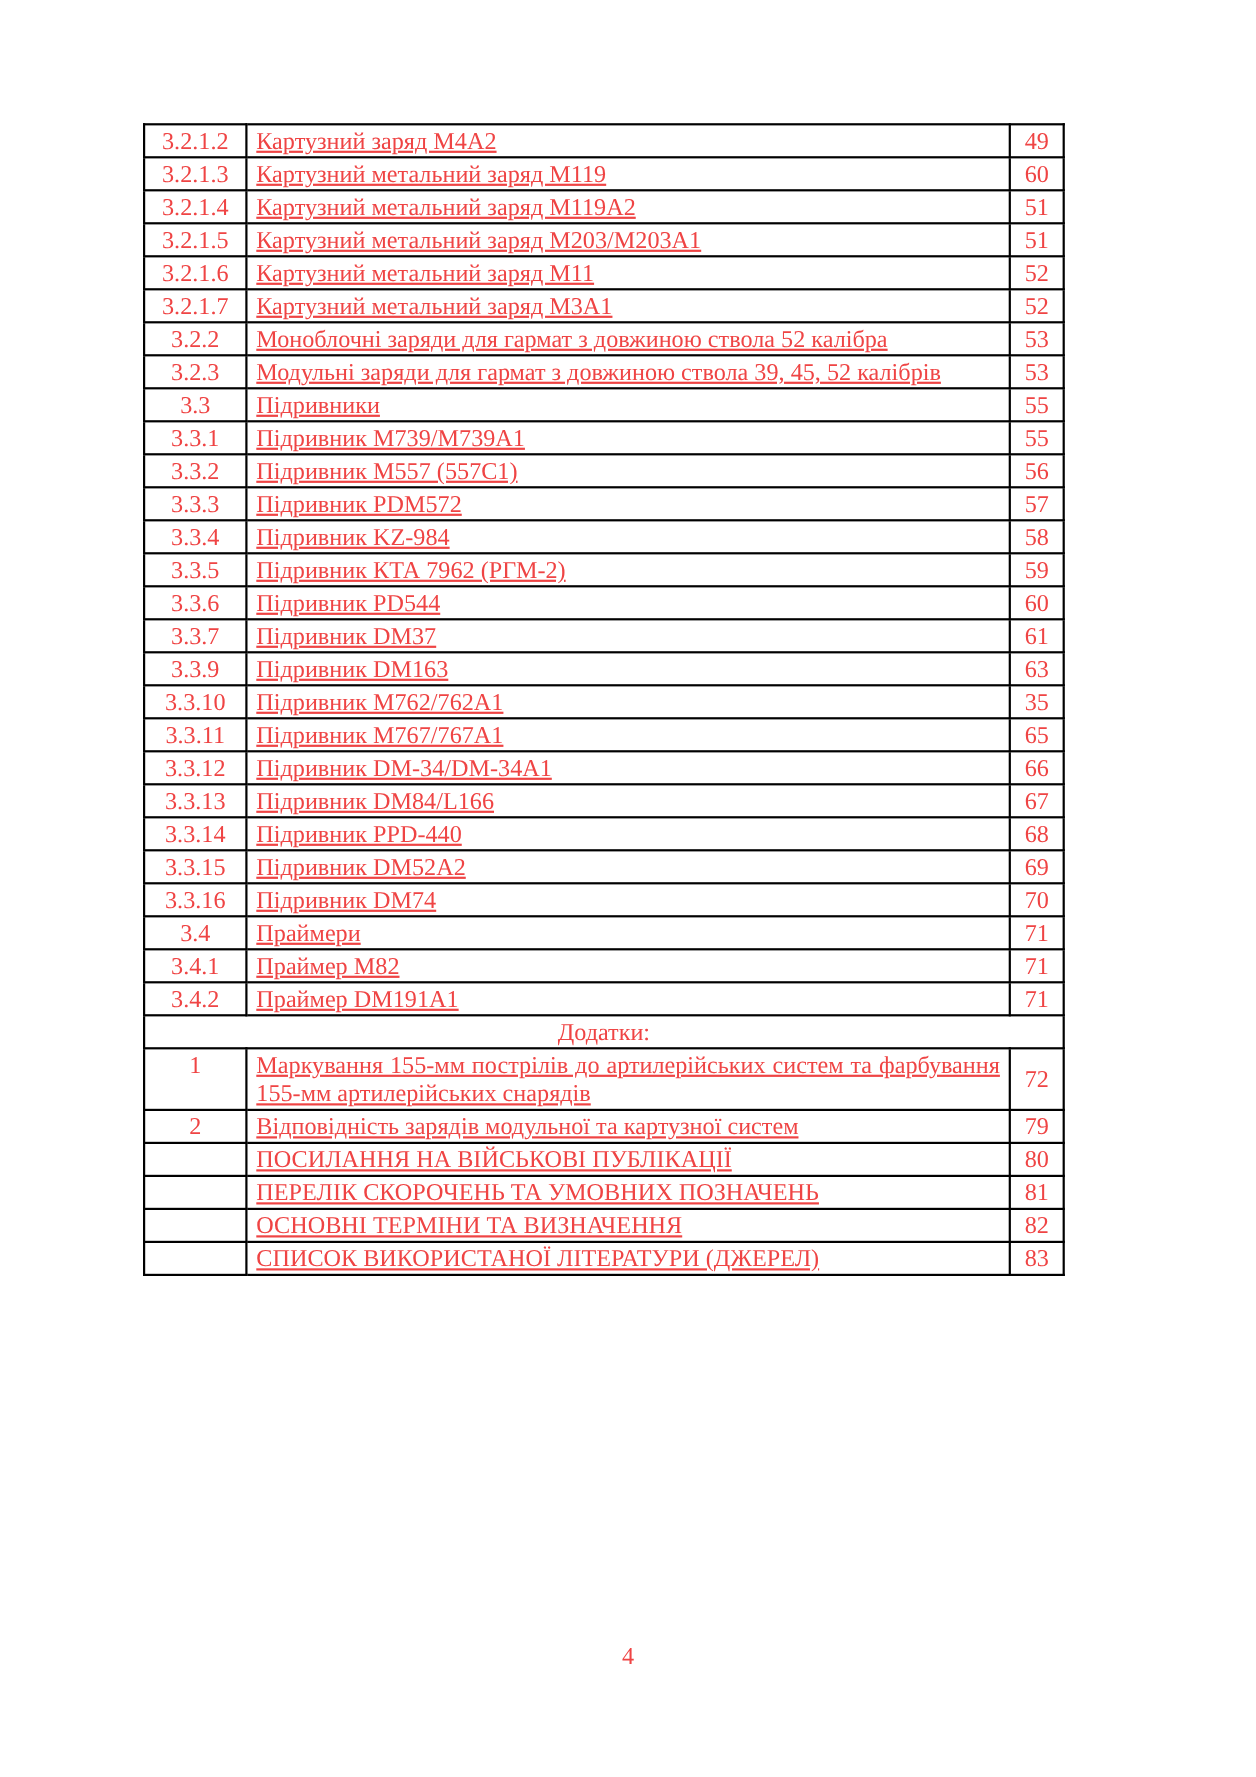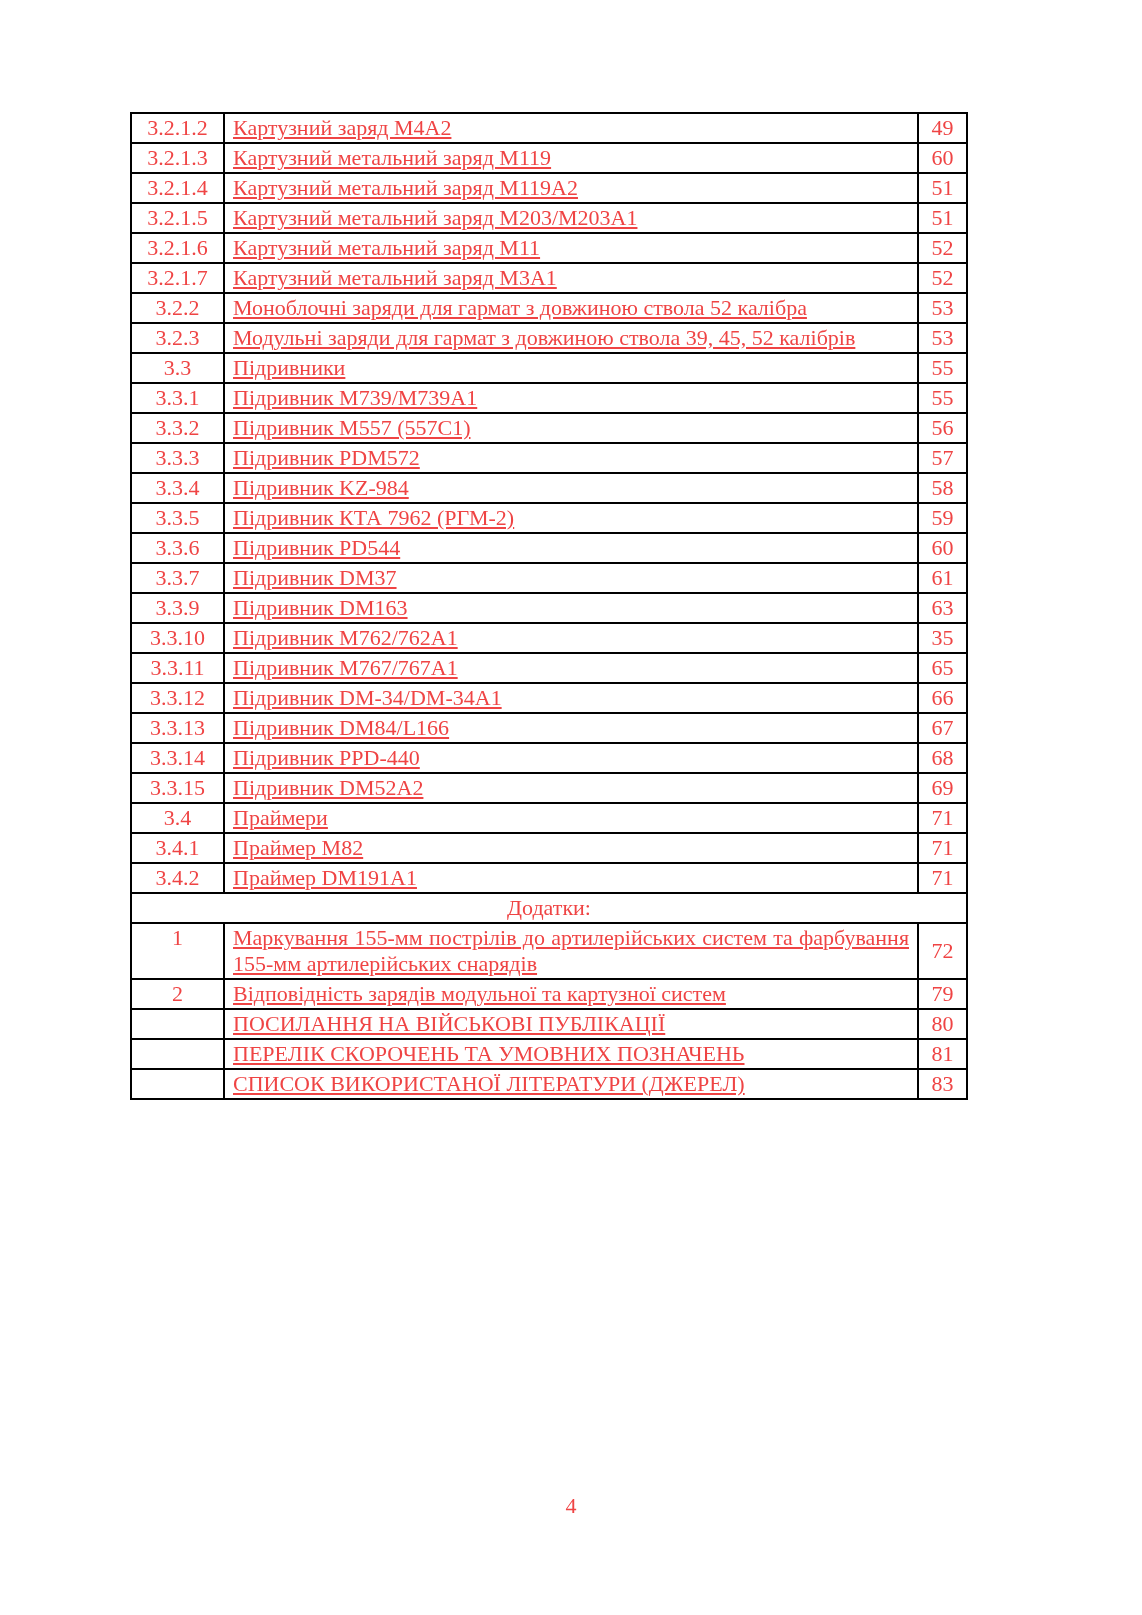--- a/index.html
+++ b/index.html
@@ -180,20 +180,25 @@
           <td class="num-cell">3.3.14</td>
           <td class="title-cell">Підривник PPD-440</td>
           <td class="page-cell">68</td>
         </tr>
         <tr>
           <td class="num-cell">3.3.15</td>
           <td class="title-cell">Підривник DM52А2</td>
           <td class="page-cell">69</td>
         </tr>
         <tr>
+          <td class="num-cell">3.3.16</td>
+          <td class="title-cell">Підривник DM74</td>
+          <td class="page-cell">70</td>
+        </tr>
+        <tr>
           <td class="num-cell">3.4</td>
           <td class="title-cell">Праймери</td>
           <td class="page-cell">71</td>
         </tr>
         <tr>
           <td class="num-cell">3.4.1</td>
           <td class="title-cell">Праймер М82</td>
           <td class="page-cell">71</td>
         </tr>
         <tr>
@@ -219,20 +224,25 @@
           <td class="title-cell">ПОСИЛАННЯ НА ВІЙСЬКОВІ ПУБЛІКАЦІЇ</td>
           <td class="page-cell">80</td>
         </tr>
         <tr>
           <td class="num-cell"></td>
           <td class="title-cell">ПЕРЕЛІК СКОРОЧЕНЬ ТА УМОВНИХ ПОЗНАЧЕНЬ</td>
           <td class="page-cell">81</td>
         </tr>
         <tr>
           <td class="num-cell"></td>
+          <td class="title-cell">ОСНОВНІ ТЕРМІНИ ТА ВИЗНАЧЕННЯ</td>
+          <td class="page-cell">82</td>
+        </tr>
+        <tr>
+          <td class="num-cell"></td>
           <td class="title-cell">СПИСОК ВИКОРИСТАНОЇ ЛІТЕРАТУРИ (ДЖЕРЕЛ)</td>
           <td class="page-cell">83</td>
         </tr>
       </tbody>
   </table>
 
   <div class="page-number">4</div>
 
 </div>
 

